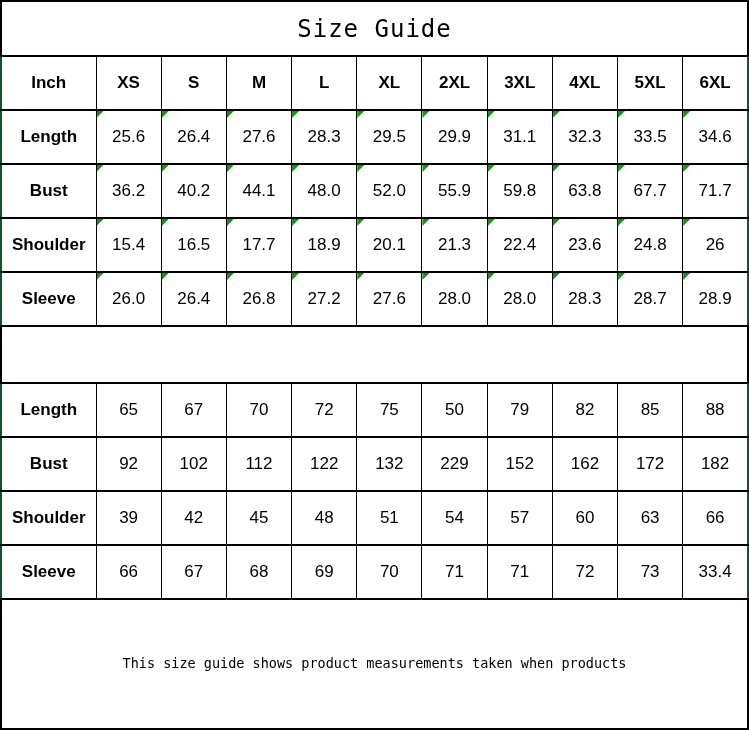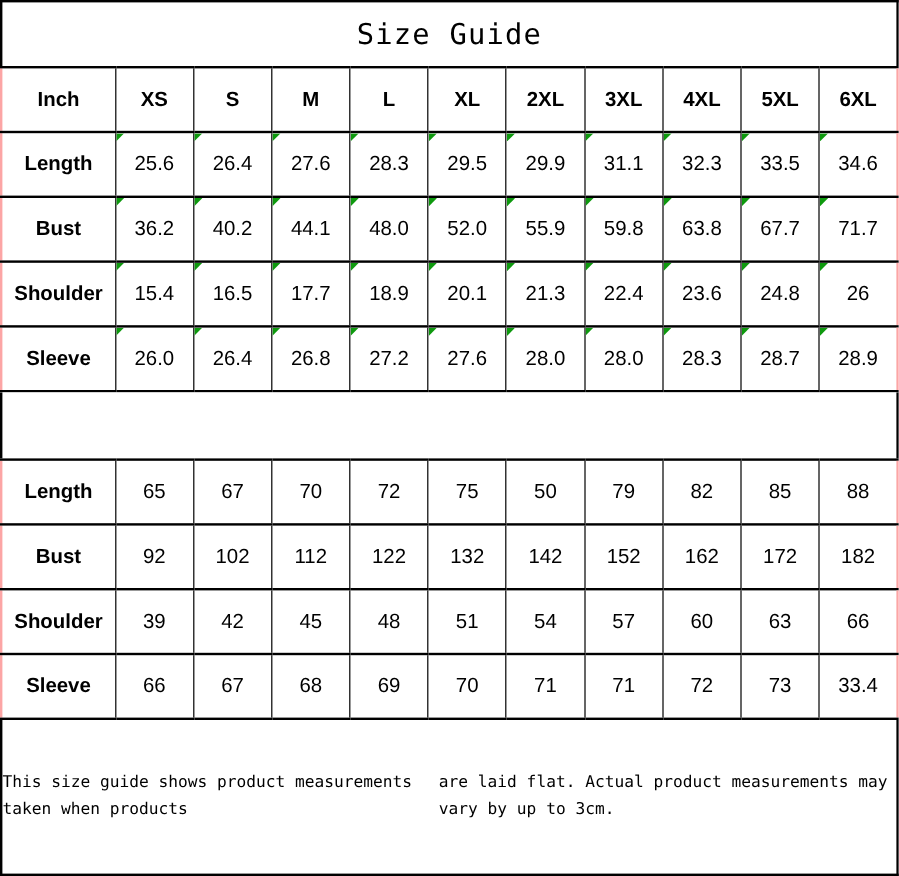--- a/index.html
+++ b/index.html
@@ -29,21 +29,21 @@
     justify-content: center;
     font-family: "DejaVu Sans Mono", monospace;
     font-size: 24px;
     letter-spacing: 1px;
   }
   
   table.size-grid {
     width: 100%;
     border-collapse: collapse;
     table-layout: fixed;
-    border: 2px solid #fca5a5;
+    border: 2px solid #14532d;
     flex: 0 0 auto;
   }
   table.size-grid th,
   table.size-grid td {
     border: 1px solid #000;
     border-top-width: 2px;
     border-bottom-width: 2px;
     height: 54px;
     box-sizing: border-box;
     padding: 0;
@@ -194,21 +194,21 @@
           <td>85</td>
           <td>88</td>
         </tr>
         <tr>
           <th>Bust</th>
           <td>92</td>
           <td>102</td>
           <td>112</td>
           <td>122</td>
           <td>132</td>
-          <td>142</td>
+          <td>229</td>
           <td>152</td>
           <td>162</td>
           <td>172</td>
           <td>182</td>
         </tr>
         <tr>
           <th>Shoulder</th>
           <td>39</td>
           <td>42</td>
           <td>45</td>
@@ -231,16 +231,15 @@
           <td>71</td>
           <td>72</td>
           <td>73</td>
           <td>33.4</td>
         </tr>
       </tbody>
   </table>
 
   <div class="footer-box">
     <span>This size guide shows product measurements taken when products</span>
-    <span>are laid flat. Actual product measurements may vary by up to 3cm.</span>
   </div>
 
 </div>
 
 </body></html>

